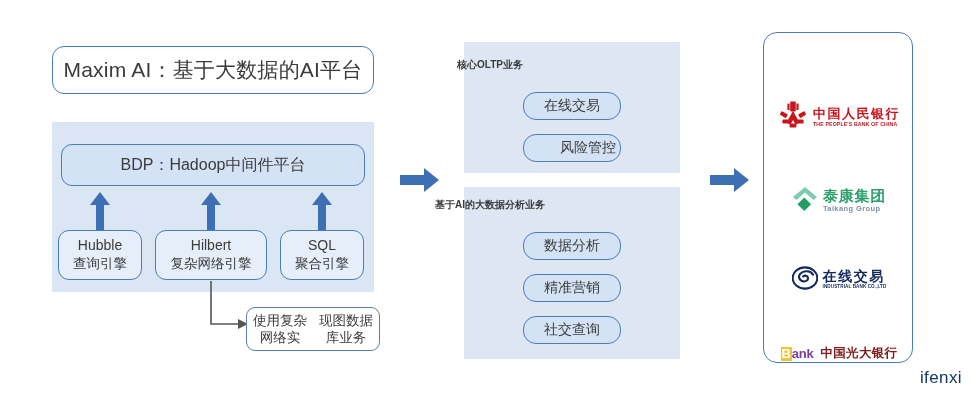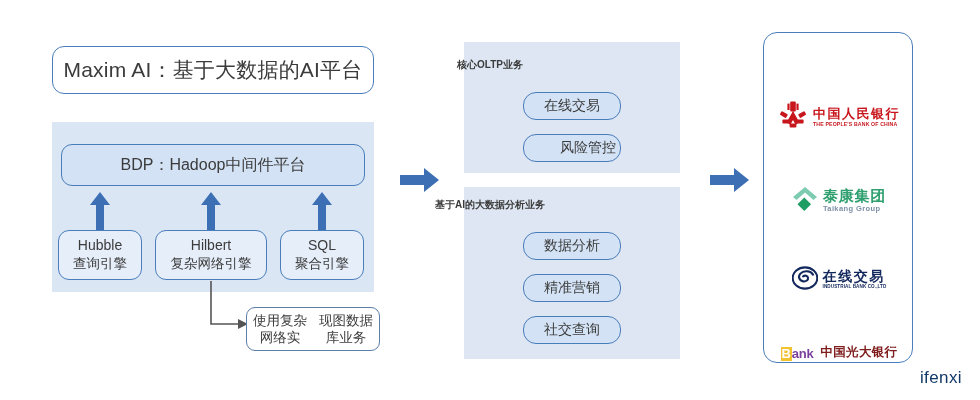--- a/index.html
+++ b/index.html
@@ -186,21 +186,21 @@
   .ib-cn {
     font-family: "Liberation Serif", "DejaVu Serif", serif;
     font-size: 14px; font-weight: 700; color: #13285c;
     letter-spacing: 1.6px;
   }
   .ib-en {
     font-size: 4.6px; font-weight: 700; color: #13285c;
     letter-spacing: .1px; margin-top: 1px;
   }
 
-  .eb-wrap { display: flex; align-items: flex-start; gap: 7px; }
+  .eb-wrap { display: flex; align-items: flex-end; gap: 7px; }
   .eb-b {
     display: inline-block;
     background: #f2c230;
     color: #ffffff;
     font-weight: 700;
     font-size: 13px;
     width: 11px; height: 14px;
     line-height: 14px;
     text-align: center;
   }

